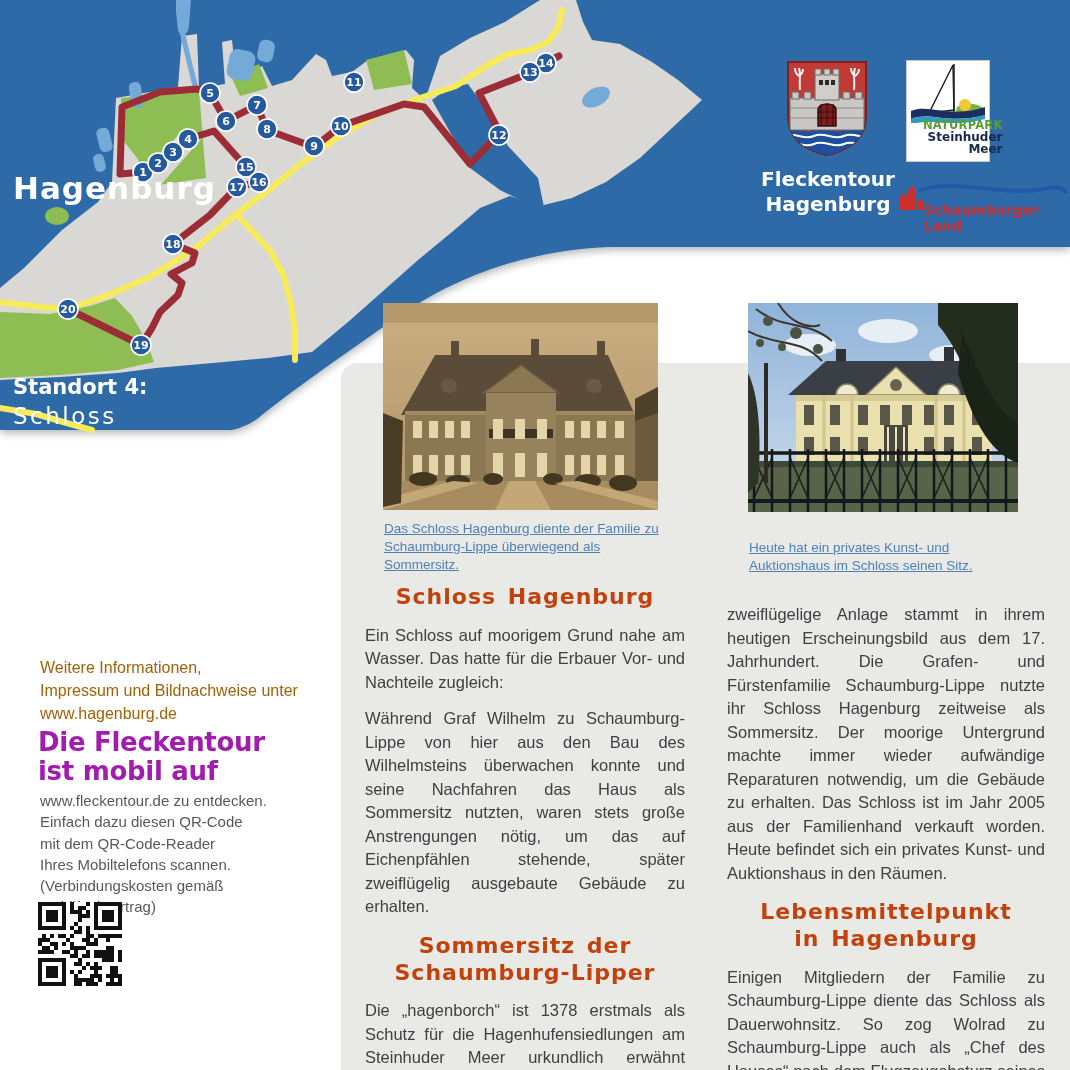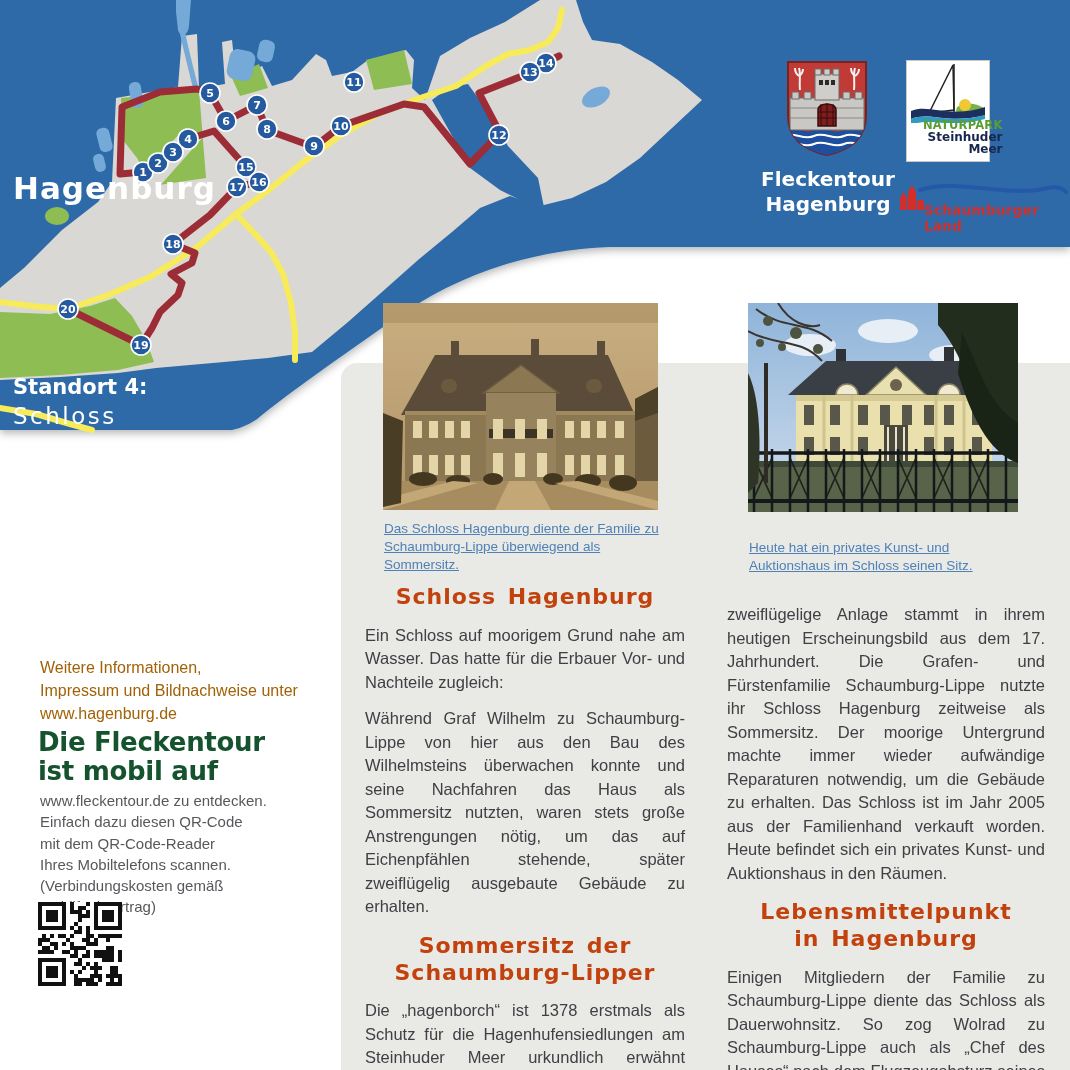--- a/index.html
+++ b/index.html
@@ -40,21 +40,21 @@
        text-align:justify;}
   .col p{margin:13px;}
   .hand-h{font-family:"DejaVu Sans",sans-serif;color:#c2410c;font-weight:bold;font-size:22px;
           line-height:1.22;text-align:center;letter-spacing:1px;word-spacing:3px;}
   .hand-h.mb{margin-bottom:8px;}
   .hand-h.mt{margin-top:14px;}
 
   
   .side-info{position:absolute;left:40px;top:656px;font-size:16px;line-height:1.45;color:#a16207;}
   .side-title{position:absolute;left:38px;top:728px;font-size:26px;line-height:1.12;font-weight:bold;
-              color:#14532d;font-family:"DejaVu Sans",sans-serif;letter-spacing:-0.3px;}
+              color:#a21caf;font-family:"DejaVu Sans",sans-serif;letter-spacing:-0.3px;}
   .side-text{position:absolute;left:40px;top:790px;font-size:15px;line-height:1.42;color:#57585c;}
   .qr{position:absolute;left:38px;top:902px;}
 </style>
 </head>
 <body>
 
 <div class="page">
 
   <svg class="map-svg" viewBox="0 0 1070 600">
     <defs>

